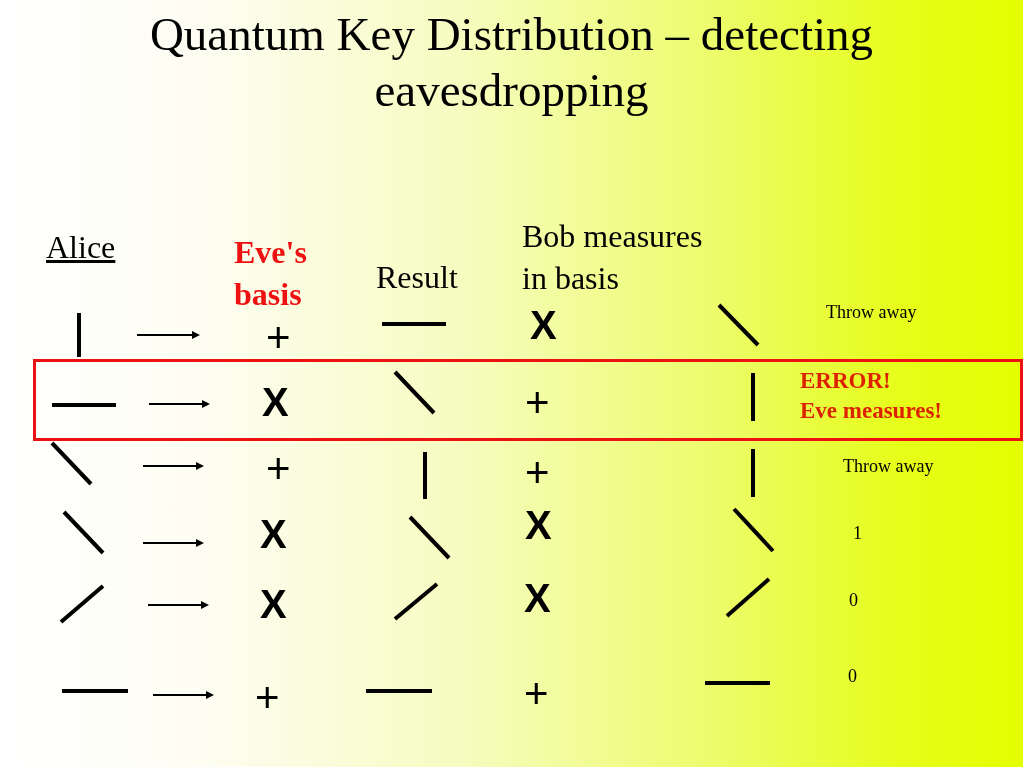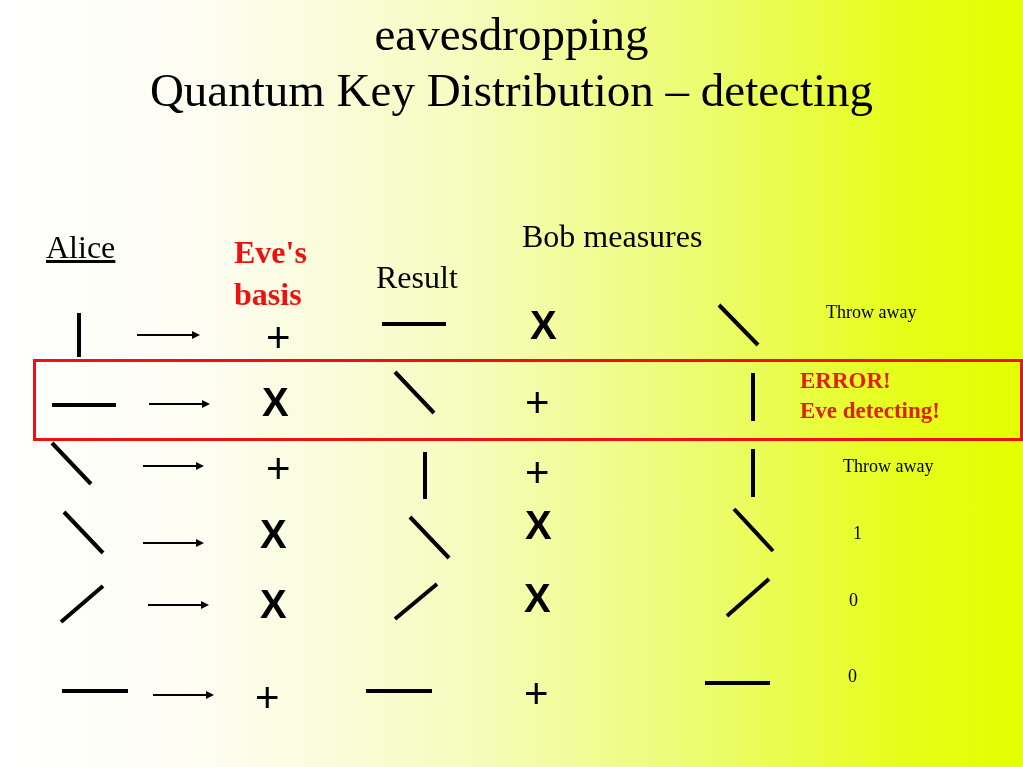--- a/index.html
+++ b/index.html
@@ -22,32 +22,33 @@
   svg.sym { position: absolute; overflow: visible; }
   .errbox {
     position: absolute; left: 33px; top: 359px; width: 984px; height: 76px;
     border: 3px solid #ee1111; box-sizing: content-box;
   }
 </style>
 </head>
 <body>
 
 <div class="title">
+  <div>Quantum Key Distribution – detecting</div>
   <div>eavesdropping</div>
-  <div>Quantum Key Distribution – detecting</div>
 </div>
 
 <div class="hdr" style="left:46px; top:229px;text-decoration:underline;">Alice</div>
 <div class="hdr red" style="left:234px; top:215px; line-height:42px;">
   <div>Eve's</div>
   <div>basis</div>
 </div>
 <div class="hdr" style="left:376px; top:259px;text-align:right;">Result</div>
 <div class="hdr" style="left:522px; top:209px; line-height:42px;margin-top:6px;">
   <div>Bob measures</div>
+  <div>in basis</div>
 </div>
 
 <div class="errbox"></div>
 
 <svg class="sym" style="left:0;top:0" width="1023" height="767">
   <defs>
     <marker id="ah" markerWidth="8" markerHeight="8" refX="6" refY="4" orient="auto" markerUnits="userSpaceOnUse">
       <path d="M0,0 L8,4 L0,8 z" fill="#000"></path>
     </marker>
   </defs>
@@ -93,18 +94,18 @@
 <div class="basis x" style="left:530px; top:304px;">X</div>
 <div class="basis" style="left:525px; top:382px;">+</div>
 <div class="basis" style="left:525px; top:452px;">+</div>
 <div class="basis x" style="left:525px; top:504px;">X</div>
 <div class="basis x" style="left:524px; top:577px;">X</div>
 <div class="basis" style="left:524px; top:673px;">+</div>
 
 <div class="note" style="left:826px; top:299px;">Throw away</div>
 <div class="note err" style="left:800px; top:366px;">
   <div>ERROR!</div>
-  <div>Eve detecting!</div>
+  <div>Eve measures!</div>
 </div>
 <div class="note" style="left:843px; top:453px;">Throw away</div>
 <div class="note" style="left:853px; top:520px;">1</div>
 <div class="note" style="left:849px; top:587px;">0</div>
 <div class="note" style="left:848px; top:663px;">0</div>
 
 </body></html>

